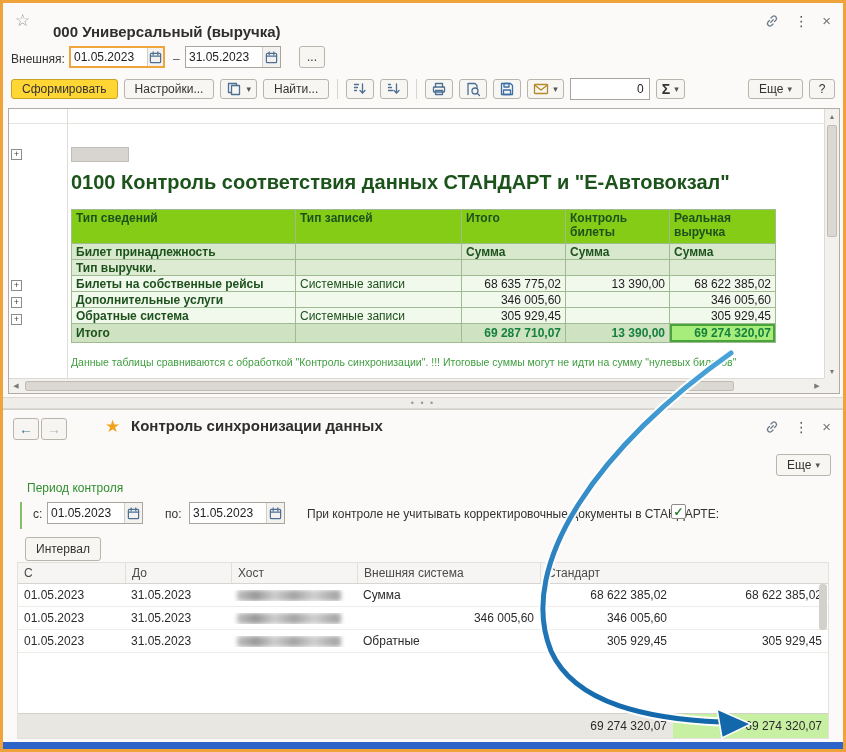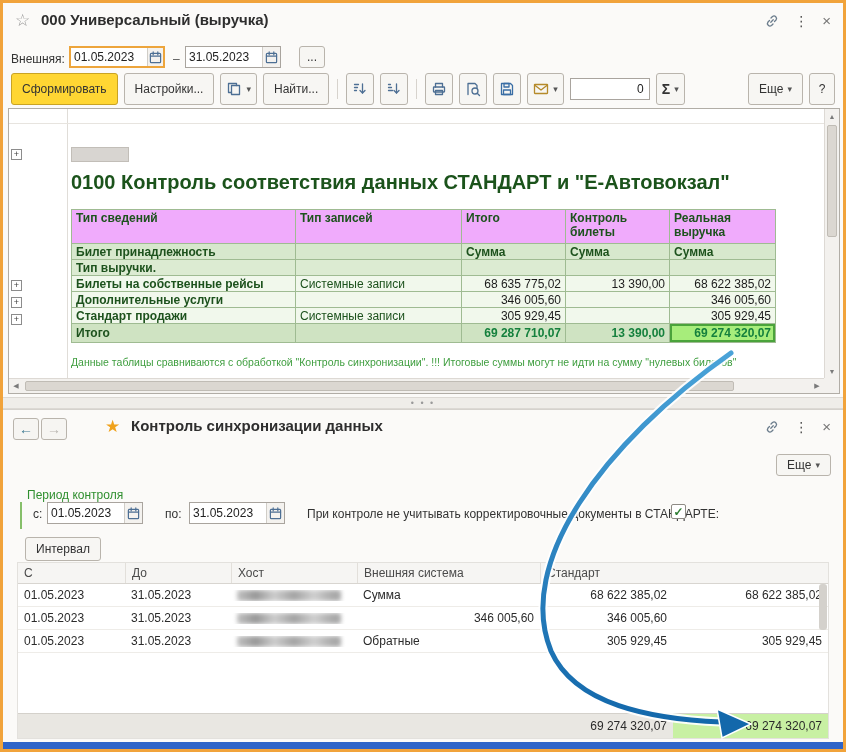--- a/index.html
+++ b/index.html
@@ -11,21 +11,21 @@
   .abs { position:absolute; }
   .win { position:absolute; left:0; right:0; background:#fbfaf8; }
   .win-title { font-size:15px; font-weight:bold; color:#2e2e2e; white-space:nowrap; }
   .btn {
     display:inline-flex; align-items:center; justify-content:center; gap:4px;
     background:#f7f6f3; border:1px solid #b9b4ac; border-radius:3px;
     height:22px; padding:0 10px; font-size:12px; color:#333; cursor:pointer; white-space:nowrap;
   }
   .btn.primary { background:#ffd633; border-color:#c9a324; }
   .btn.icon-only { padding:0 5px; min-width:26px; }
-  .tbh { height:32px; }
+  .tbh { height:20px; }
   .drop { font-size:9px; color:#555; }
   .sep { width:1px; height:20px; background:#d7d3cd; margin:0 2px; }
   .kebab { font-size:14px; color:#555; cursor:pointer; line-height:16px; }
   .close-x { font-size:15px; color:#777; cursor:pointer; line-height:16px; }
   .star-o { font-size:17px; color:#9a9a9a; cursor:pointer; line-height:17px; }
   .star-f { font-size:17px; color:#f0a21c; cursor:pointer; line-height:17px; }
   .win-actions { position:absolute; top:10px; right:12px; display:flex; gap:14px; align-items:center; }
   svg { display:block; }
   .ic { stroke:#4d6f94; fill:none; stroke-width:1.3; stroke-linecap:round; stroke-linejoin:round; }
   .ic-gray { stroke:#6b7c8c; }
@@ -40,21 +40,21 @@
   .spacer { flex:1; }
   
   .grid-area { position:absolute; left:5px; top:105px; width:832px; height:286px; background:#fff; border:1px solid #b1ada6; box-sizing:border-box; }
   .gutter-line { position:absolute; left:58px; top:0; bottom:15px; width:1px; background:#e0ddd8; }
   .head-line { position:absolute; left:0; right:15px; top:14px; height:1px; background:#e7e4df; }
   .gray-cell { position:absolute; left:62px; top:38px; width:58px; height:15px; background:#d8d5d1; border:1px solid #c2beb8; box-sizing:border-box; }
   .exp { position:absolute; left:2px; width:11px; height:11px; border:1px solid #8c8c8c; background:#fff; color:#444; font-size:9px; line-height:9px; text-align:center; cursor:pointer; box-sizing:border-box; }
   .rep-title { position:absolute; left:62px; top:62px; font-size:20px; font-weight:bold; color:#1b531b; white-space:nowrap; }
   .rep-table { position:absolute; left:62px; top:100px; border-collapse:collapse; table-layout:fixed; }
   .rep-table td, .rep-table th { border:1px solid #9fbb92; font-size:12px; padding:0 4px; height:16px; white-space:nowrap; overflow:hidden; box-sizing:border-box; }
-  .rep-head th { background:#f0abfc; color:#1d521d; font-weight:bold; text-align:left; vertical-align:top; padding-top:1px; white-space:normal; line-height:14px; }
+  .rep-head th { background:#84cc16; color:#1d521d; font-weight:bold; text-align:left; vertical-align:top; padding-top:1px; white-space:normal; line-height:14px; }
   .rep-sub td { background:#d7e8cd; color:#1d521d; font-weight:bold; }
   .rep-sec td { background:#dcebd2; color:#1d521d; font-weight:bold; }
   .rep-row td { background:#f1f8ec; color:#1c1c1c; }
   .rep-row td.name { color:#1d521d; font-weight:bold; }
   .rep-row td.rec { color:#1d521d; }
   .num { text-align:right; }
   .rep-total td { background:#cfe3c2; font-weight:bold; color:#15803d; height:19px; }
   .rep-total td.name { color:#1d521d; }
   .hl { background:#a7ed7b !important; box-shadow:inset 0 0 0 2px #4aa33b; }
   .footnote { position:absolute; left:62px; top:247px; right:20px; font-size:10.5px; color:#3f9e3f; white-space:nowrap; overflow:hidden; }
@@ -91,21 +91,21 @@
   .arrow-overlay { position:absolute; left:0; top:0; pointer-events:none; z-index:40; }
 </style>
 </head>
 <body>
 
 <div class="screen">
 
   <section class="win" style="top:0; height:394px;">
 
     <span class="abs star-o" style="left:12px; top:9px;">☆</span>
-    <h1 class="abs win-title" style="left:38px; top:8px; margin:0;">000 Универсальный (выручка)</h1>
+    <h1 class="abs win-title" style="left:38px; top:8px; margin:12px;">000 Универсальный (выручка)</h1>
 
     <div class="win-actions">
       <span>
         <svg width="16" height="16" viewBox="0 0 16 16" class="ic ic-gray">
             <path d="M6.8 9.2l2.4-2.4"></path>
             <path d="M5.5 7.5L4 9a2.5 2.5 0 0 0 3.5 3.5L9 11"></path>
             <path d="M10.5 8.5L12 7a2.5 2.5 0 0 0-3.5-3.5L7 5"></path>
           </svg>
       </span>
       <span class="kebab">⋮</span>
@@ -266,21 +266,21 @@
           <td class="num">68 622 385,02</td>
         </tr>
         <tr class="rep-row">
           <td class="name">Дополнительные услуги</td>
           <td class="rec"></td>
           <td class="num">346 005,60</td>
           <td class="num"></td>
           <td class="num">346 005,60</td>
         </tr>
         <tr class="rep-row">
-          <td class="name">Стандарт продажи</td>
+          <td class="name">Обратные система</td>
           <td class="rec">Системные записи</td>
           <td class="num">305 929,45</td>
           <td class="num"></td>
           <td class="num">305 929,45</td>
         </tr>
         <tr class="rep-total">
           <td class="name">Итого</td>
           <td></td>
           <td class="num">69 287 710,07</td>
           <td class="num">13 390,00</td>
@@ -330,21 +330,21 @@
       </span>
       <span class="kebab">⋮</span>
       <span class="close-x">×</span>
     </div>
 
     <button class="abs btn" style="right:12px; top:44px;">
         <span>Еще</span>
         <span class="drop">▾</span>
       </button>
 
-    <span class="abs group-label" style="left:24px; top:78px;">Период контроля</span>
+    <span class="abs group-label" style="left:24px; top:71px;">Период контроля</span>
     <div class="green-line" style="left:17px; top:92px; height:27px;"></div>
 
     <span class="abs" style="left:30px; top:97px;">с:</span>
     <div class="abs date-field" style="left:44px; top:92px; width:96px;">
       <input readonly="" value="01.05.2023" style="">
       <span class="cal">
         <svg width="13" height="13" viewBox="0 0 14 14" class="ic">
             <rect x="1.5" y="2.5" width="11" height="10" rx="1"></rect>
             <path d="M1.5 5.5h11M4.5 1v3M9.5 1v3"></path>
           </svg>

